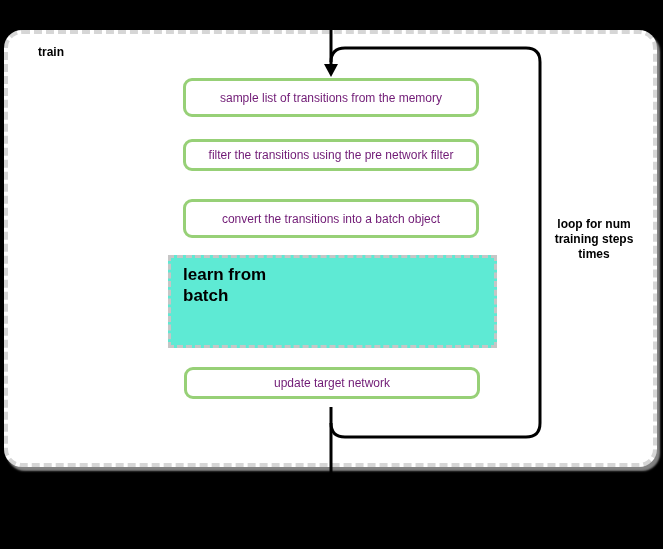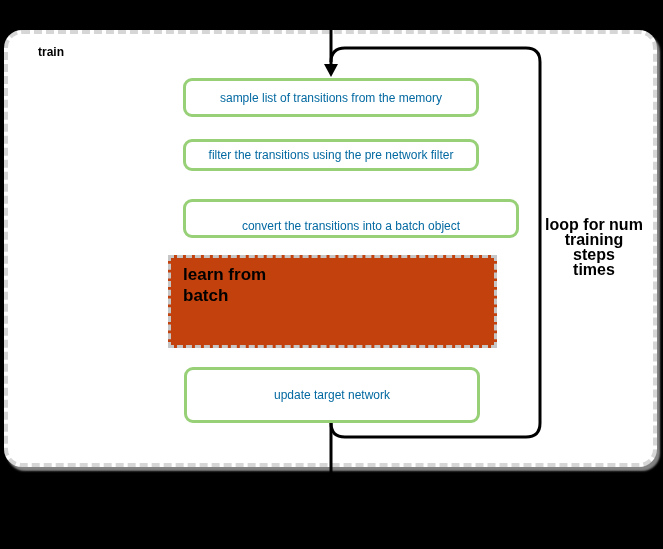--- a/index.html
+++ b/index.html
@@ -51,58 +51,58 @@
     position: absolute;
     box-sizing: border-box;
     background: #ffffff;
     border: 3px solid #97d077;
     border-radius: 9px;
     display: flex;
     align-items: center;
     justify-content: center;
     text-align: center;
     font-size: 12px;
-    color: #0369a1;
+    color: #701a75;
     z-index: 3;
     padding: 2px 8px;
   }
   #step-0 { left: 183px; top: 78px;  width: 296px; height: 39px; }
   #step-1 { left: 183px; top: 139px; width: 296px; height: 32px; }
-  #step-2 { left: 183px; top: 199px; width: 336px; height: 39px; align-items: flex-end; }
-  #step-3 { left: 184px; top: 367px; width: 296px; height: 56px; }
+  #step-2 { left: 183px; top: 199px; width: 296px; height: 39px; }
+  #step-3 { left: 184px; top: 367px; width: 296px; height: 32px; }
   
   .group-box {
     position: absolute;
     left: 168px;
     top: 255px;
     width: 329px;
     height: 93px;
     box-sizing: border-box;
-    background: #c2410c;
+    background: #5eead4;
     border: 3px dashed #c6c6c6;
     z-index: 3;
   }
   .group-label {
     position: absolute;
     left: 12px;
     top: 6px;
     font-size: 17px;
     font-weight: bold;
     line-height: 1.25;
     color: #000000;
     white-space: pre-line;
   }
   
   .loop-label {
     position: absolute;
     left: 542px;
     top: 217px;
     width: 104px;
     text-align: center;
-    font-size: 16px;
+    font-size: 12px;
     font-weight: bold;
     line-height: 15px;
     color: #000000;
     white-space: pre-line;
     z-index: 3;
   }
 </style>
 </head>
 <body>
 

